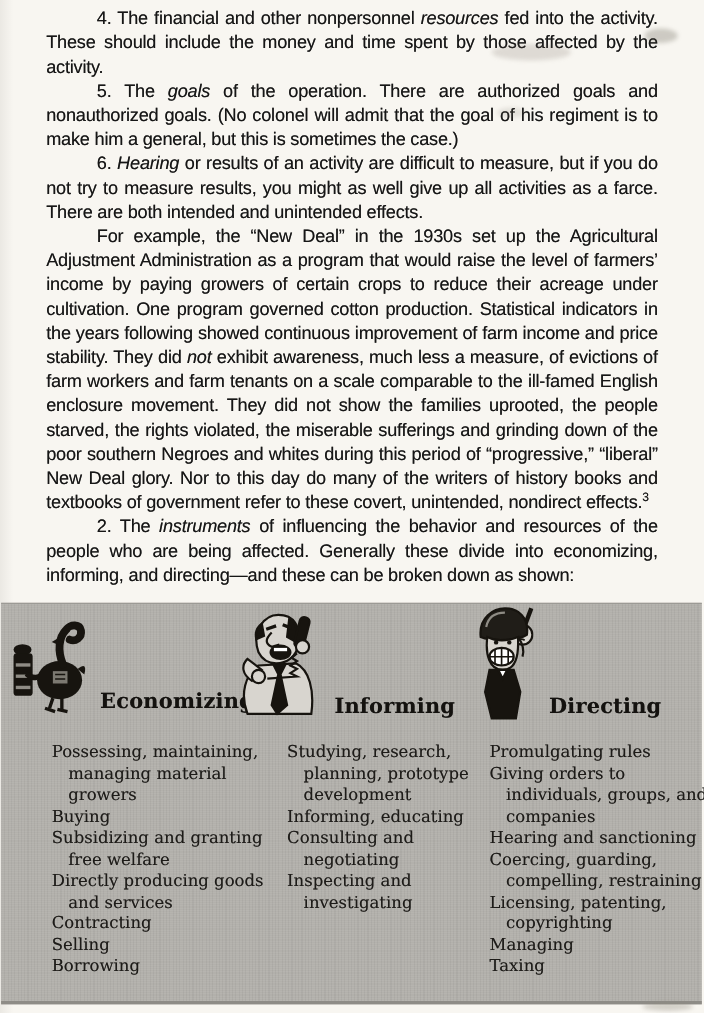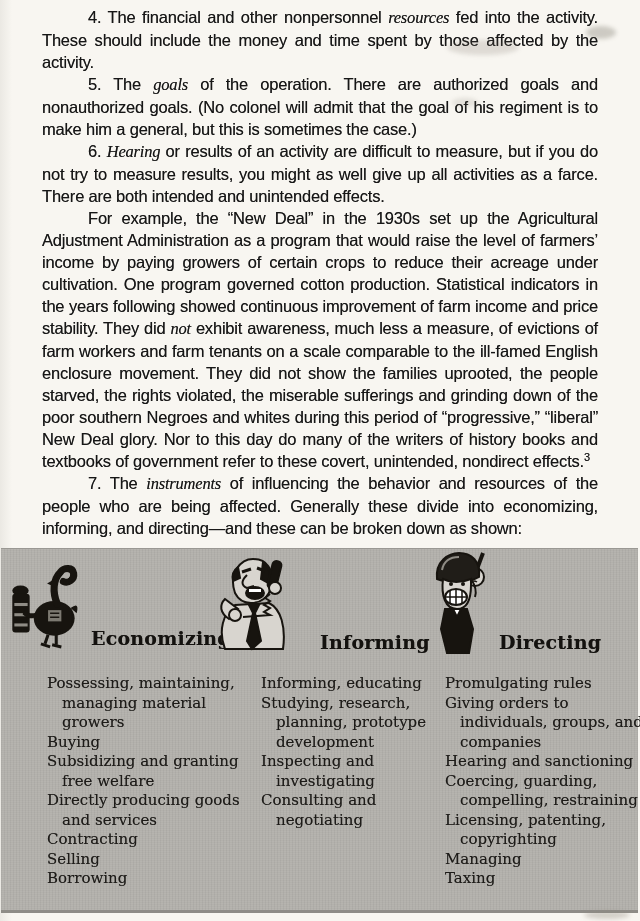--- a/index.html
+++ b/index.html
@@ -14,40 +14,40 @@
     background:linear-gradient(to right, rgba(60,55,45,.07), rgba(60,55,45,0));
     pointer-events:none;
   }
   .article {
     position:absolute; left:42px; top:6px; width:556px;
     font-size:16.5px; line-height:22px; letter-spacing:-0.2px;
     text-align:justify;
     text-shadow:0 0 0.4px rgba(10,10,10,.6);
   }
   .para { margin:0; text-indent:46px; }
-  .para em { font-style:italic;font-family:Liberation Serif, serif; }
+  .para em { font-style:italic; }
   .para sup { font-size:11px; line-height:0; vertical-align:super; }
 
   .graybox {
     position:absolute; left:1px; top:548px; width:637px; height:361px;
     background:#b2b0ab;
     background-image:
       repeating-linear-gradient(0deg, rgba(255,255,255,.05) 0 1px, rgba(0,0,0,0) 1px 2px),
       repeating-linear-gradient(90deg, rgba(0,0,0,.04) 0 1px, rgba(0,0,0,0) 1px 3px);
     border-top:1px solid #9a9893;
     border-bottom:3px solid #8e8c87;
   }
   .col-head { position:absolute; display:flex; align-items:flex-end; }
   .head-label {
     font-family:"DejaVu Serif", serif; font-weight:bold; font-size:19px;
     color:#14120f; padding-bottom:2px; letter-spacing:0.2px;
     text-shadow:0 0 0.5px rgba(0,0,0,.5);
   }
   #head0 { left:8px;  top:8px;  gap:10px; }
-  #head1 { left:212px; top:4px; gap:29px; }
+  #head1 { left:212px; top:4px; gap:13px; }
   #head2 { left:432px; top:2px; gap:14px;justify-content:flex-end; }
 
   .box-col {
     position:absolute; top:125px;
     font-family:"DejaVu Serif", serif; font-size:15px; line-height:19.5px;
     color:#1d1b18; text-shadow:0 0 0.4px rgba(0,0,0,.45);
   }
   #col0 { left:46px;  width:208px; }
   #col1 { left:260px; width:175px; }
   #col2 { left:444px; width:198px; }
@@ -62,21 +62,21 @@
 </head>
 <body>
 
 <div class="page-edge"></div>
 
 <div class="article">
     <p class="para"><span>4. The financial and other nonpersonnel </span><em>resources</em><span> fed into the activity. These should include the money and time spent by those affected by the activity.</span></p>
     <p class="para"><span>5. The </span><em>goals</em><span> of the operation. There are authorized goals and nonauthorized goals. (No colonel will admit that the goal of his regiment is to make him a general, but this is sometimes the case.)</span></p>
     <p class="para"><span>6. </span><em>Hearing</em><span> or results of an activity are difficult to measure, but if you do not try to measure results, you might as well give up all activities as a farce. There are both intended and unintended effects.</span></p>
     <p class="para"><span>For example, the “New Deal” in the 1930s set up the Agricultural Adjustment Administration as a program that would raise the level of farmers’ income by paying growers of certain crops to reduce their acreage under cultivation. One program governed cotton production. Statistical indicators in the years following showed continuous improvement of farm income and price stability. They did </span><em>not</em><span> exhibit awareness, much less a measure, of evictions of farm workers and farm tenants on a scale comparable to the ill-famed English enclosure movement. They did not show the families uprooted, the people starved, the rights violated, the miserable sufferings and grinding down of the poor southern Negroes and whites during this period of “progressive,” “liberal” New Deal glory. Nor to this day do many of the writers of history books and textbooks of government refer to these covert, unintended, nondirect effects.</span><sup>3</sup></p>
-    <p class="para"><span>7. The </span><em>instruments</em><span> of influencing the behavior and resources of the people who are being affected. Generally these divide into economizing, informing, and directing—and these can be broken down as shown:</span></p>
+    <p class="para"><span>2. The </span><em>instruments</em><span> of influencing the behavior and resources of the people who are being affected. Generally these divide into economizing, informing, and directing—and these can be broken down as shown:</span></p>
   </div>
 
 <div class="graybox">
 
   <div class="col-head" id="head0">
     <svg width="72" height="94" viewBox="0 0 70 92">
       <g fill="#17140f">
         <ellipse cx="11" cy="33" rx="8" ry="5"></ellipse>
         <rect x="3" y="36" width="17" height="38" rx="3"></rect>
         <rect x="5" y="45" width="13" height="3" fill="#8f8c85"></rect>
@@ -143,24 +143,24 @@
   <div class="box-col" id="col0">
       <div class="box-item">Possessing, maintaining, managing material growers</div>
       <div class="box-item">Buying</div>
       <div class="box-item">Subsidizing and granting free welfare</div>
       <div class="box-item">Directly producing goods and services</div>
       <div class="box-item">Contracting</div>
       <div class="box-item">Selling</div>
       <div class="box-item">Borrowing</div>
     </div>
   <div class="box-col" id="col1">
+      <div class="box-item">Studying, research, planning, prototype development</div>
       <div class="box-item">Informing, educating</div>
-      <div class="box-item">Studying, research, planning, prototype development</div>
+      <div class="box-item">Consulting and negotiating</div>
       <div class="box-item">Inspecting and investigating</div>
-      <div class="box-item">Consulting and negotiating</div>
     </div>
   <div class="box-col" id="col2">
       <div class="box-item">Promulgating rules</div>
       <div class="box-item">Giving orders to individuals, groups, and companies</div>
       <div class="box-item">Hearing and sanctioning</div>
       <div class="box-item">Coercing, guarding, compelling, restraining</div>
       <div class="box-item">Licensing, patenting, copyrighting</div>
       <div class="box-item">Managing</div>
       <div class="box-item">Taxing</div>
     </div>

